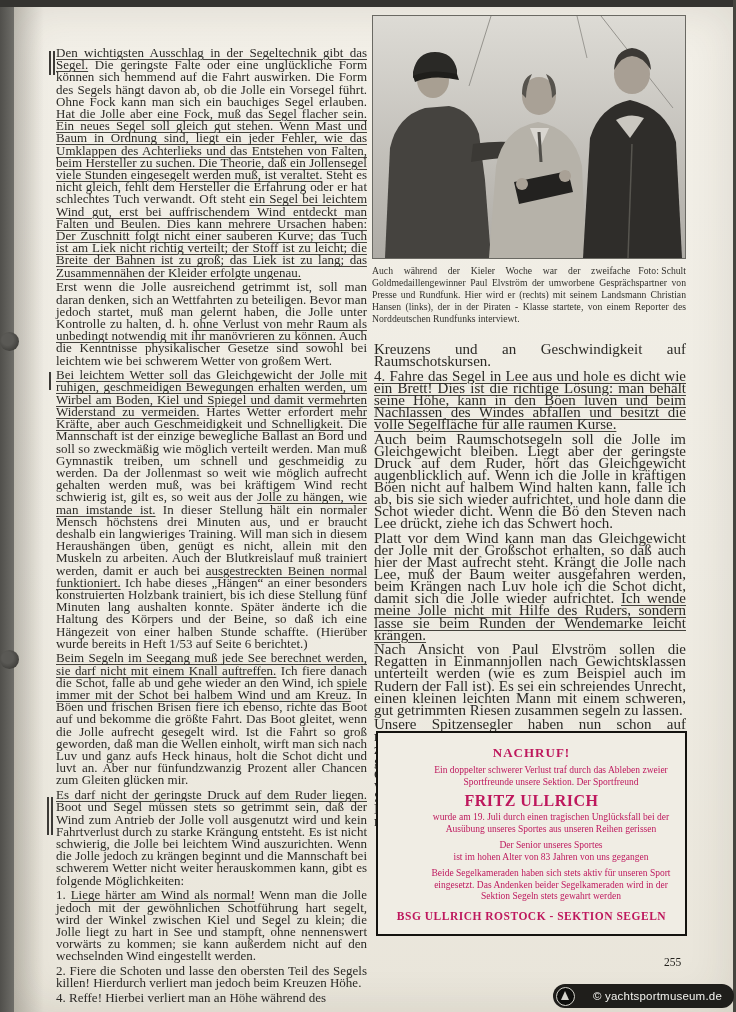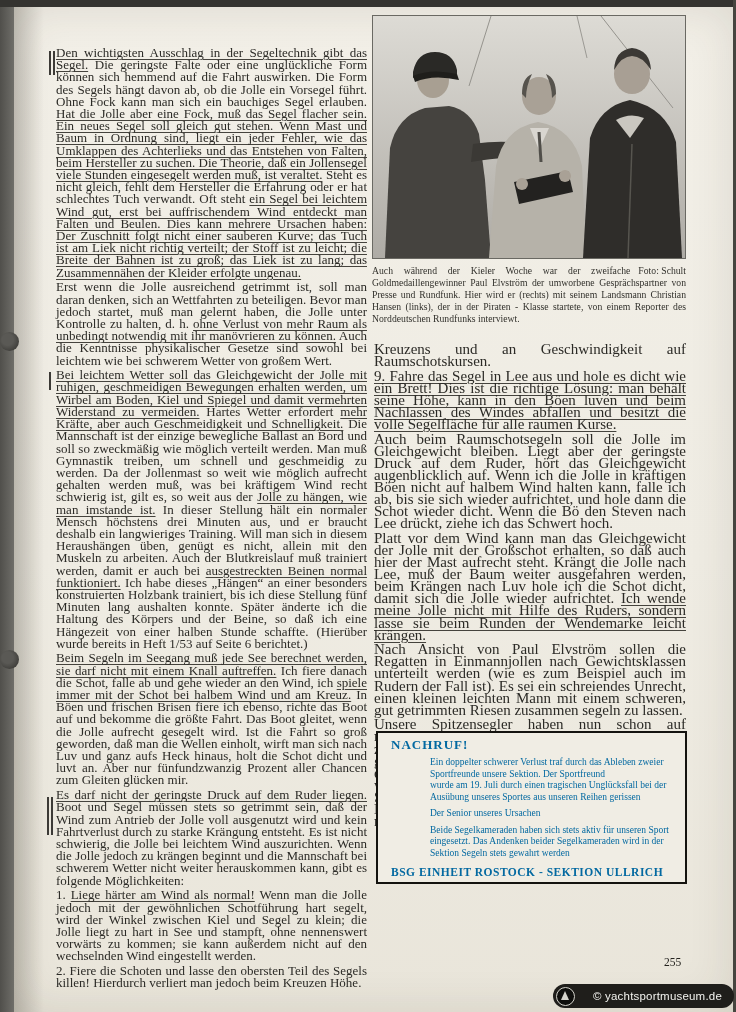--- a/index.html
+++ b/index.html
@@ -40,21 +40,21 @@
     border:1px solid #6a6963;box-sizing:border-box;background:#c4c1bb;}
   .photo svg{display:block;}
 
   .caption{position:absolute;left:358px;top:258px;width:314px;margin:0;
     font-size:9.7px;line-height:11.9px;color:#32312c;text-align:justify;}
   .credit{float:right;padding-left:8px;}
 
   .nachruf{
     position:absolute;left:362px;top:724px;width:281px;
     border:2.5px solid #14130f;background:#f0ede4;
-    padding:4px 13px;color:#0369a1;
+    padding:12px 13px;text-align:center;color:#be185d;
   }
   .nr-title{font-weight:bold;font-size:13px;letter-spacing:1px;margin-bottom:4px;}
   .nr-small{font-size:9.5px;line-height:11.5px;margin-left:39px;}
   .nr-gap{margin-top:5px;}
   .nr-name{font-weight:bold;font-size:16px;letter-spacing:0.5px;margin:4px 0 2px 0;}
   .nr-footer{font-weight:bold;font-size:11.5px;letter-spacing:0.5px;margin-top:7px;}
 
   .pageno{position:absolute;left:650px;top:949px;font-size:11.5px;font-weight:normal;color:#24231f;}
 
   .mark{position:absolute;width:1.5px;background:#3c3a36;}
@@ -93,20 +93,21 @@
   <div class="mark mark-3b"></div>
 
   <div class="col col-left" id="left-col">
       <p class="para"><span class="u">Den wichtigsten Ausschlag in der Segeltechnik gibt das Segel.</span><span> Die geringste Falte oder eine unglückliche Form können sich hemmend auf die Fahrt auswirken. Die Form des Segels hängt davon ab, ob die Jolle ein Vorsegel führt. Ohne Fock kann man sich ein bauchiges Segel erlauben. </span><span class="u">Hat die Jolle aber eine Fock, muß das Segel flacher sein. Ein neues Segel soll gleich gut stehen. Wenn Mast und Baum in Ordnung sind, liegt ein jeder Fehler, wie das Umklappen des Achterlieks und das Entstehen von Falten, beim Hersteller zu suchen. Die Theorie, daß ein Jollensegel viele Stunden eingesegelt werden muß, ist veraltet.</span><span> Steht es nicht gleich, fehlt dem Hersteller die Erfahrung oder er hat schlechtes Tuch verwandt. Oft steht </span><span class="u">ein Segel bei leichtem Wind gut, erst bei auffrischendem Wind entdeckt man Falten und Beulen. Dies kann mehrere Ursachen haben: Der Zuschnitt folgt nicht einer sauberen Kurve; das Tuch ist am Liek nicht richtig verteilt; der Stoff ist zu leicht; die Breite der Bahnen ist zu groß; das Liek ist zu lang; das Zusammennähen der Kleider erfolgte ungenau.</span></p>
       <p class="para"><span>Erst wenn die Jolle ausreichend getrimmt ist, soll man daran denken, sich an Wettfahrten zu beteiligen. Bevor man jedoch startet, muß man gelernt haben, die Jolle unter Kontrolle zu halten, d. h. </span><span class="u">ohne Verlust von mehr Raum als unbedingt notwendig mit ihr manövrieren zu können.</span><span> Auch die Kenntnisse physikalischer Gesetze sind sowohl bei leichtem wie bei schwerem Wetter von großem Wert.</span></p>
       <p class="para"><span class="u">Bei leichtem Wetter soll das Gleichgewicht der Jolle mit ruhigen, geschmeidigen Bewegungen erhalten werden, um Wirbel am Boden, Kiel und Spiegel und damit vermehrten Widerstand zu vermeiden.</span><span> Hartes Wetter erfordert </span><span class="u">mehr Kräfte, aber auch Geschmeidigkeit und Schnelligkeit.</span><span> Die Mannschaft ist der einzige bewegliche Ballast an Bord und soll so zweckmäßig wie möglich verteilt werden. Man muß Gymnastik treiben, um schnell und geschmeidig zu werden. Da der Jollenmast so weit wie möglich aufrecht gehalten werden muß, was bei kräftigem Wind recht schwierig ist, gilt es, so weit aus der </span><span class="u">Jolle zu hängen, wie man imstande ist.</span><span> In dieser Stellung hält ein normaler Mensch höchstens drei Minuten aus, und er braucht deshalb ein langwieriges Training. Will man sich in diesem Heraushängen üben, genügt es nicht, allein mit den Muskeln zu arbeiten. Auch der Blutkreislauf muß trainiert werden, damit er auch bei </span><span class="u">ausgestreckten Beinen normal funktioniert.</span><span> Ich habe dieses „Hängen“ an einer besonders konstruierten Holzbank trainiert, bis ich diese Stellung fünf Minuten lang aushalten konnte. Später änderte ich die Haltung des Körpers und der Beine, so daß ich eine Hängezeit von einer halben Stunde schaffte. (Hierüber wurde bereits in Heft 1/53 auf Seite 6 berichtet.)</span></p>
       <p class="para"><span class="u">Beim Segeln im Seegang muß jede See berechnet werden, sie darf nicht mit einem Knall auftreffen.</span><span> Ich fiere danach die Schot, falle ab und gehe wieder an den Wind, ich </span><span class="u">spiele immer mit der Schot bei halbem Wind und am Kreuz.</span><span> In Böen und frischen Brisen fiere ich ebenso, richte das Boot auf und bekomme die größte Fahrt. Das Boot gleitet, wenn die Jolle aufrecht gesegelt wird. Ist die Fahrt so groß geworden, daß man die Wellen einholt, wirft man sich nach Luv und ganz aufs Heck hinaus, holt die Schot dicht und luvt an. Aber nur fünfundzwanzig Prozent aller Chancen zum Gleiten glücken mir.</span></p>
       <p class="para"><span class="u">Es darf nicht der geringste Druck auf dem Ruder liegen.</span><span> Boot und Segel müssen stets so getrimmt sein, daß der Wind zum Antrieb der Jolle voll ausgenutzt wird und kein Fahrtverlust durch zu starke Krängung entsteht. Es ist nicht schwierig, die Jolle bei leichtem Wind auszurichten. Wenn die Jolle jedoch zu krängen beginnt und die Mannschaft bei schwerem Wetter nicht weiter herauskommen kann, gibt es folgende Möglichkeiten:</span></p>
       <p class="para li"><span>1. </span><span class="u">Liege härter am Wind als normal!</span><span> Wenn man die Jolle jedoch mit der gewöhnlichen Schotführung hart segelt, wird der Winkel zwischen Kiel und Segel zu klein; die Jolle liegt zu hart in See und stampft, ohne nennenswert vorwärts zu kommen; sie kann außerdem nicht auf den wechselnden Wind eingestellt werden.</span></p>
       <p class="para li"><span>2. Fiere die Schoten und lasse den obersten Teil des Segels killen! Hierdurch verliert man jedoch beim Kreuzen Höhe.</span></p>
+      <p class="para li"><span>4. Reffe! Hierbei verliert man an Höhe während des</span></p>
     </div>
 
   <div class="photo">
     <svg width="312" height="242" viewBox="0 0 312 242">
       <defs>
         <linearGradient id="sky" x1="0" y1="0" x2="0" y2="1">
           <stop offset="0" stop-color="#dddbd5"></stop>
           <stop offset="1" stop-color="#aeaba5"></stop>
         </linearGradient>
       </defs>
@@ -138,34 +139,36 @@
       <line x1="259" y1="128" x2="255" y2="242" stroke="#57554f" stroke-width="1.5"></line>
       <ellipse cx="259" cy="58" rx="18" ry="20" fill="#a89f94"></ellipse>
       <path d="M241 54 Q242 34 259 32 Q277 34 278 54 Q269 40 259 40 Q249 40 241 54 Z" fill="#3b3834"></path>
     </svg>
   </div>
 
   <p class="caption"><span class="credit">Foto: Schult</span><span>Auch während der Kieler Woche war der zweifache Goldmedaillengewinner Paul Elvström der umworbene Gesprächspartner von Presse und Rundfunk. Hier wird er (rechts) mit seinem Landsmann Christian Hansen (links), der in der Piraten - Klasse startete, von einem Reporter des Norddeutschen Rundfunks interviewt.</span></p>
 
   <div class="col col-right" id="right-col">
       <p class="para"><span>Kreuzens und an Geschwindigkeit auf Raumschotskursen.</span></p>
-      <p class="para li"><span class="u">9. Fahre das Segel in Lee aus und hole es dicht wie ein Brett! Dies ist die richtige Lösung: man behält seine Höhe, kann in den Böen luven und beim Nachlassen des Windes abfallen und besitzt die volle Segelfläche für alle raumen Kurse.</span></p>
+      <p class="para li"><span class="u">4. Fahre das Segel in Lee aus und hole es dicht wie ein Brett! Dies ist die richtige Lösung: man behält seine Höhe, kann in den Böen luven und beim Nachlassen des Windes abfallen und besitzt die volle Segelfläche für alle raumen Kurse.</span></p>
       <p class="para"><span>Auch beim Raumschotsegeln soll die Jolle im Gleichgewicht bleiben. Liegt aber der geringste Druck auf dem Ruder, hört das Gleichgewicht augenblicklich auf. Wenn ich die Jolle in kräftigen Böen nicht auf halbem Wind halten kann, falle ich ab, bis sie sich wieder aufrichtet, und hole dann die Schot wieder dicht. Wenn die Bö den Steven nach Lee drückt, ziehe ich das Schwert hoch.</span></p>
       <p class="para"><span>Platt vor dem Wind kann man das Gleichgewicht der Jolle mit der Großschot erhalten, so daß auch hier der Mast aufrecht steht. Krängt die Jolle nach Lee, muß der Baum weiter ausgefahren werden, beim Krängen nach Luv hole ich die Schot dicht, damit sich die Jolle wieder aufrichtet. </span><span class="u">Ich wende meine Jolle nicht mit Hilfe des Ruders, sondern lasse sie beim Runden der Wendemarke leicht krängen.</span></p>
       <p class="para"><span>Nach Ansicht von Paul Elvström sollen die Regatten in Einmannjollen nach Gewichtsklassen unterteilt werden (wie es zum Beispiel auch im Rudern der Fall ist). Es sei ein schreiendes Unrecht, einen kleinen leichten Mann mit einem schweren, gut getrimmten Riesen zusammen segeln zu lassen.</span></p>
       <p class="para"><span>Unsere Spitzensegler haben nun schon auf mehreren internationalen Veranstaltungen mit dem zweifachen dänischen Olympiasegler zusammen gesegelt, der auch in anderen Klassen sehr erfolgreich war und damit am besten bewiesen hat, wie richtig und notwendig seine Kenntnisse der Segeltechnik sind. Sie entstammen seinen reichen Erfahrungen, die er auch uns und unseren Lesern nicht vorenthalten wollte.</span></p>
     </div>
 
   <div class="nachruf">
     <div class="nr-title">NACHRUF!</div>
     <div class="nr-small">Ein doppelter schwerer Verlust traf durch das Ableben zweier Sportfreunde unsere Sektion. Der Sportfreund</div>
+    <div class="nr-name">FRITZ ULLRICH</div>
     <div class="nr-small">wurde am 19. Juli durch einen tragischen Unglücksfall bei der Ausübung unseres Sportes aus unseren Reihen gerissen</div>
-    <div class="nr-small nr-gap">Der Senior unseres Ursachen</div>
+    <div class="nr-small nr-gap">Der Senior unseres Sportes</div>
+    <div class="nr-small">ist im hohen Alter von 83 Jahren von uns gegangen</div>
     <div class="nr-small nr-gap">Beide Segelkameraden haben sich stets aktiv für unseren Sport eingesetzt. Das Andenken beider Segelkameraden wird in der Sektion Segeln stets gewahrt werden</div>
-    <div class="nr-footer">BSG EINHEIT ROSTOCK - SEKTION ULLRICH</div>
+    <div class="nr-footer">BSG ULLRICH ROSTOCK - SEKTION SEGELN</div>
   </div>
 
   <div class="pageno">255</div>
 </div>
 
 <div class="edge-top"></div>
 <div class="edge-right"></div>
 <div class="hole hole-1"></div>
 <div class="hole hole-2"></div>
 

